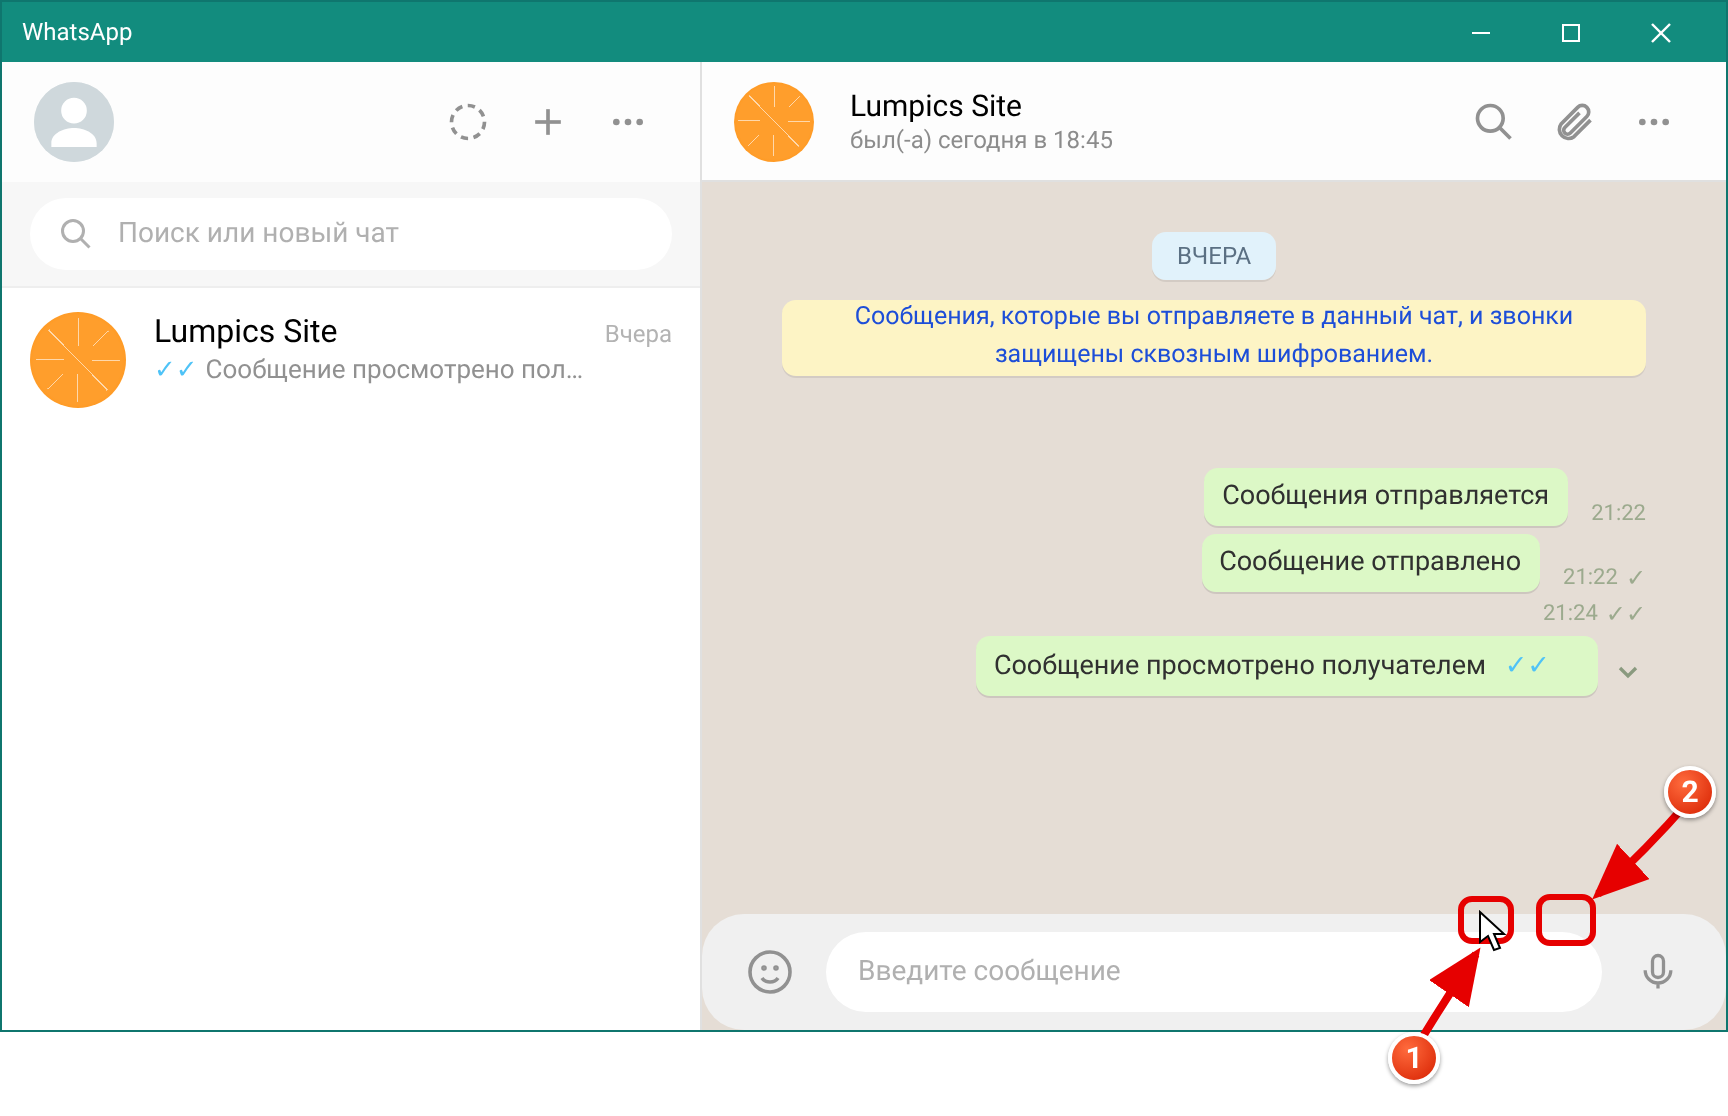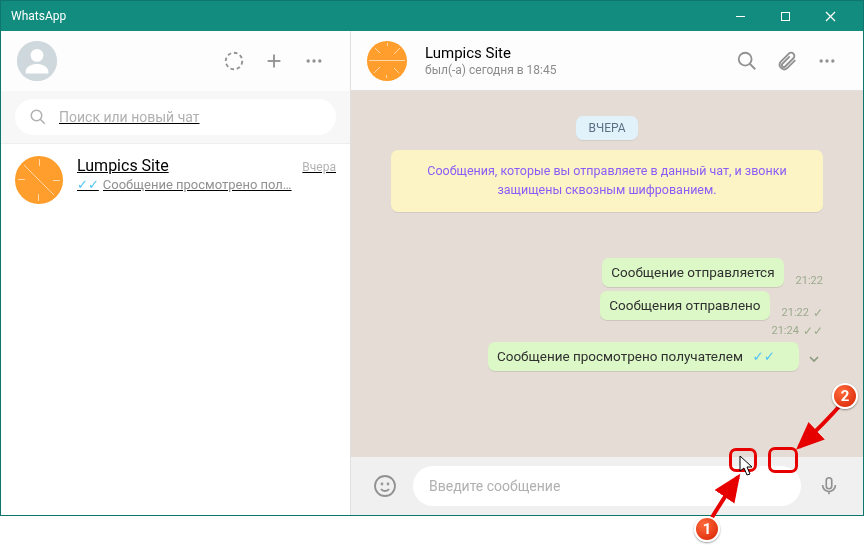--- a/index.html
+++ b/index.html
@@ -3,21 +3,21 @@
 <meta charset="utf-8">
 <style>
 * { box-sizing: border-box; margin: 0; padding: 0; font-family: -apple-system, BlinkMacSystemFont, "Segoe UI", Roboto, Helvetica, Arial, sans-serif; }
 html, body { width: 864px; height: 558px; overflow: hidden; }
 .outer { width: 864px; height: 516px; background: #fff; position: relative; border: 1px solid #0f766e; }
 .titlebar { height: 30px; background: #128C7E; display: flex; align-items: center; padding: 0 10px; color: #fff; font-size: 12px; }
 .titlebar .title { flex: 1; }
 .titlebar .winbtn { width: 45px; text-align: center; font-size: 13px; cursor: pointer; }
 .winbtn svg { display: block; margin: 0 auto; }
 .app { display: flex; height: calc(100% - 30px); }
-.left { width: 350px; display: flex; flex-direction: column; border-right: 1px solid #e0e0e0; background: #fff; text-decoration: underline; }
+.left { width: 350px; display: flex; flex-direction: column; border-right: 1px solid #e0e0e0; background: #fff; }
 .left-header { height: 60px; display: flex; align-items: center; padding: 0 16px; background: #fdfdfd; }
 .avatar-empty { width: 40px; height: 40px; border-radius: 50%; background: #dfe5e7; display: flex; align-items: center; justify-content: center; }
 .avatar-empty svg { width: 40px; height: 40px; }
 .left-header .spacer { flex: 1; }
 .iconbtn { width: 40px; height: 40px; display: flex; align-items: center; justify-content: center; color: #919191; cursor: pointer; font-size: 20px; }
 .search-row { padding: 8px 14px; background: #f7f7f7; border-bottom: 1px solid #eee; }
 .search-box { background: #fff; border-radius: 18px; height: 36px; display: flex; align-items: center; padding: 0 14px; color: #999; }
 .search-box input { border: none; outline: none; flex: 1; font-size: 14px; color: #333; background: transparent; }
 .search-box input::placeholder { color: #b0b0b0; }
 .chat-list { flex: 1; overflow-y: auto; }
@@ -38,29 +38,29 @@
 .right { flex: 1; display: flex; flex-direction: column; background: #e5ddd5; position: relative; }
 .chat-header { height: 60px; background: #fdfdfd; display: flex; align-items: center; padding: 0 16px; border-bottom: 1px solid #e0e0e0; }
 .chat-header .chat-avatar { width: 40px; height: 40px; }
 .chat-header .info { flex: 1; margin-left: 4px; }
 .chat-header .name { font-size: 15px; color: #000; }
 .chat-header .status { font-size: 12px; color: #8c8c8c; margin-top: 1px; }
 .messages { flex: 1; padding: 18px 40px 10px 40px; overflow-y: auto; position: relative; background: #e5ddd5; }
 .messages-inner { position: relative; z-index: 1; }
 .day-pill { text-align: center; margin: 8px 0 14px; }
 .day-pill span { background: #e1f2fb; color: #5b7083; font-size: 12px; padding: 5px 12px; border-radius: 7px; box-shadow: 0 1px 0 rgba(0,0,0,0.08); }
-.notice { background: #fdf4c5; color: #8b5cf6; font-size: 12.5px; text-align: center; padding: 12px 20px; border-radius: 7px; margin: 0 auto 46px; max-width: 480px; box-shadow: 0 1px 0 rgba(0,0,0,0.08); line-height: 1.5; }
+.notice { background: #fdf4c5; color: #1d4ed8; font-size: 12.5px; text-align: center; padding: 0 20px; border-radius: 7px; margin: 0 auto 46px; max-width: 480px; box-shadow: 0 1px 0 rgba(0,0,0,0.08); line-height: 1.5; }
 .msg-row { display: flex; margin: 4px 0; align-items: flex-end; }
 .msg-row.out { justify-content: flex-end; }
 .bubble { background: #dcf8c6; border-radius: 7px; padding: 6px 9px 7px 9px; font-size: 13.5px; color: #303030; box-shadow: 0 1px 0 rgba(0,0,0,0.1); position: relative; }
 .msg-meta { display: inline-flex; align-items: flex-start; margin-left: 12px; font-size: 11px; color: #9caa8e; }
 .msg-meta .ticks { margin-left: 4px; font-size: 12px; }
 .ticks.read { color: #4fc3f7; }
 .arrow-down { margin-left: 6px; color: #9caa8e; cursor: pointer; width: 18px; text-align: center; }
-.input-bar { height: 58px; background: #f0f0f0; display: flex; align-items: center; padding: 0 14px; }
+.input-bar { height: 58px; background: #f0f0f0; display: flex; align-items: center; padding: 0 14px; border-radius: 21px; }
 .input-bar .iconbtn { color: #919191; }
 .input-field { flex: 1; background: #fff; border-radius: 20px; height: 40px; display: flex; align-items: center; padding: 0 16px; margin: 0 8px; }
 .input-field input { border: none; outline: none; width: 100%; font-size: 14px; background: transparent; }
 .input-field input::placeholder { color: #b0b0b0; }
 
 .annot { position: absolute; z-index: 20; pointer-events: none; }
 .callout { width: 26px; height: 26px; border-radius: 50%; background: radial-gradient(circle at 35% 30%, #ff6b3d, #d62000); border: 2px solid #fff; color: #fff; font-weight: bold; font-size: 15px; display: flex; align-items: center; justify-content: center; box-shadow: 0 1px 2px rgba(0,0,0,0.4); }
 .redbox { border: 3px solid #e60000; border-radius: 7px; position: absolute; }
 .arrow-svg { position: absolute; }
 .cursor-img { position: absolute; width: 16px; height: 22px; }
@@ -175,30 +175,30 @@
         </div>
       </div>
 
       <div class="messages">
         <div class="messages-inner">
           <div class="day-pill"><span>ВЧЕРА</span></div>
           <div class="notice">Сообщения, которые вы отправляете в данный чат, и звонки защищены сквозным шифрованием.</div>
 
           <div class="msg-row out">
             <div class="bubble">
-              <span>Сообщение отправляется</span>
+              <span>Сообщения отправляется</span>
             </div>
             <span class="msg-meta">
                 <span>21:22</span>
               </span>
           </div>
 
           <div class="msg-row out">
             <div class="bubble">
-              <span>Сообщения отправлено</span>
+              <span>Сообщение отправлено</span>
             </div>
             <span class="msg-meta">
                 <span>21:22</span>
                 <span class="ticks">✓</span>
               </span>
           </div>
 
           <div class="msg-row out">
             <span class="msg-meta">
                 <span>21:24</span>

